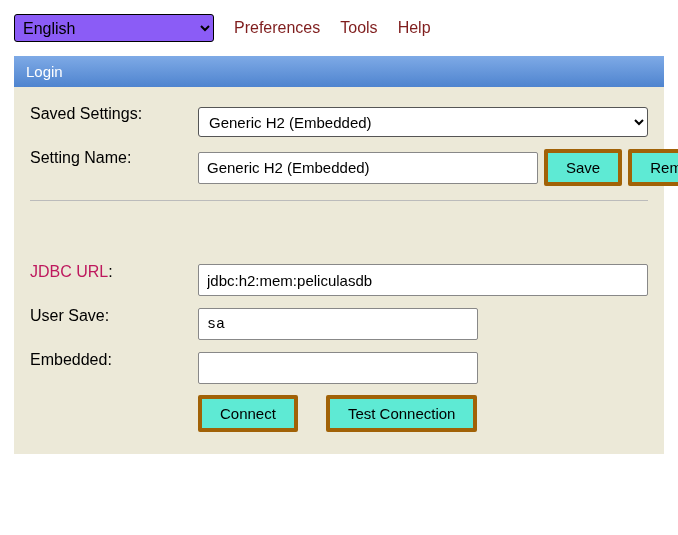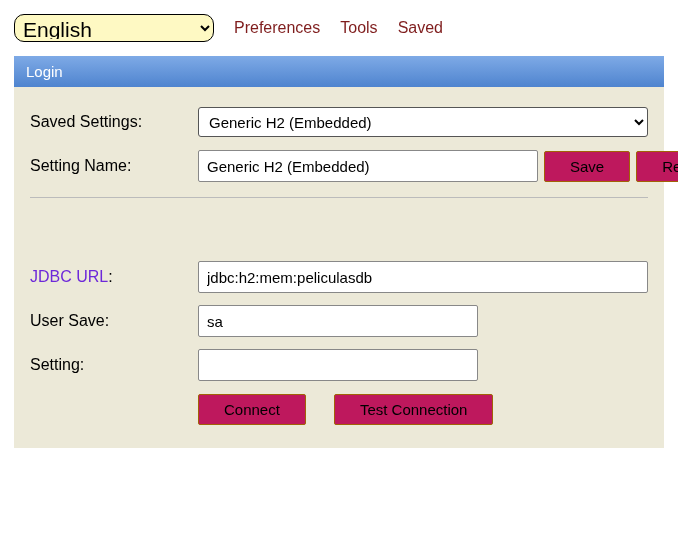--- a/index.html
+++ b/index.html
@@ -12,27 +12,27 @@
     color: #000;
   }
   .topbar {
     display: flex;
     align-items: center;
     gap: 20px;
     margin-bottom: 14px;
     flex-wrap: wrap;
   }
   .lang-select {
-    font-size: 21px;
+    font-size: 16px;
     padding: 2px 4px;
     width: 200px;
     height: 28px;
     border: 1px solid #000;
-    background: #fef9c3;
-    border-radius: 10px;
+    background: #8b5cf6;
+    border-radius: 3px;
   }
   .top-link {
     color: #7f1d1d;
     text-decoration: none;
     font-size: 16px;
   }
   .panel {
     width: 650px;
     max-width: 100%;
   }
@@ -41,21 +41,20 @@
     color: #fff;
     padding: 7px 12px;
     font-size: 15px;
   }
   .panel-body {
     background: #ece9d8;
     padding: 18px 16px 22px 16px;
   }
   .row {
     display: flex;
-    align-items: center;
     gap: 8px;
     min-height: 34px;
     margin-bottom: 10px;
   }
   .row:last-child { margin-bottom: 0; }
   .label-cell {
     width: 160px;
     flex: 0 0 160px;
     font-size: 16px;
   }
@@ -76,55 +75,55 @@
   }
   .text-input {
     font-size: 15px;
     height: 32px;
     padding: 4px 8px;
     border: 1px solid #888;
     border-radius: 2px;
     background: #fff;
   }
   .text-wide { flex: 1; }
-  .text-med { width: 280px; }
+  .text-med { width: 280px; font-family: Liberation Mono, monospace; }
   .text-flex { width: 340px; }
   .btn {
     font-size: 15px;
-    padding: 6px 25px;
-    background: #be185d;
-    border: 1px solid #a16207;
+    padding: 6px 18px;
+    background: #5eead4;
+    border: 4px solid #a16207;
     border-radius: 2px;
     cursor: pointer;
   }
   hr.sep {
     border: none;
     border-top: 1px solid #bbb;
     margin: 14px 0 18px 0;
   }
   .link-label {
-    color: #6d28d9;
+    color: #be185d;
     text-decoration: none;
     margin-top: 24px;
   }
   .btn-row {
     display: flex;
     gap: 28px;
   }
 </style>
 </head>
 <body>
 
 <div class="topbar">
   <select class="lang-select">
     <option>English</option>
   </select>
   <a href="#" class="top-link">Preferences</a>
   <a href="#" class="top-link">Tools</a>
-  <a href="#" class="top-link">Saved</a>
+  <a href="#" class="top-link">Help</a>
 </div>
 
 <div class="panel">
   <div class="panel-header">Login</div>
   <div class="panel-body">
 
     <div class="row">
       <div class="label-cell">Saved Settings:</div>
       <div class="field-cell">
         <select class="wide-select">
@@ -157,21 +156,21 @@
     </div>
 
     <div class="row">
       <div class="label-cell">User Save:</div>
       <div class="field-cell">
         <input type="text" class="text-input text-med" value="sa" style="">
       </div>
     </div>
 
     <div class="row">
-      <div class="label-cell">Setting:</div>
+      <div class="label-cell">Embedded:</div>
       <div class="field-cell">
         <input type="password" class="text-input text-med" value="" style="">
       </div>
     </div>
 
     <div class="row">
       <div class="label-cell"></div>
       <div class="field-cell btn-row">
         <button class="btn">Connect</button>
         <button class="btn">Test Connection</button>

